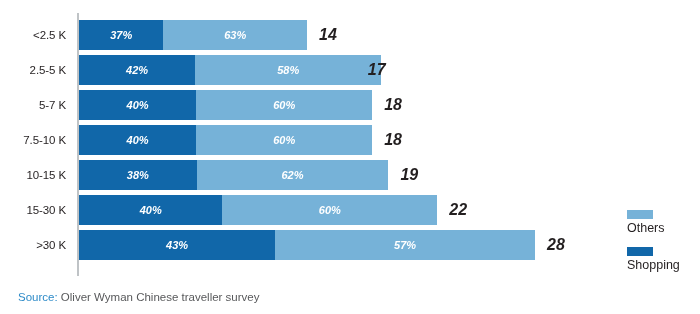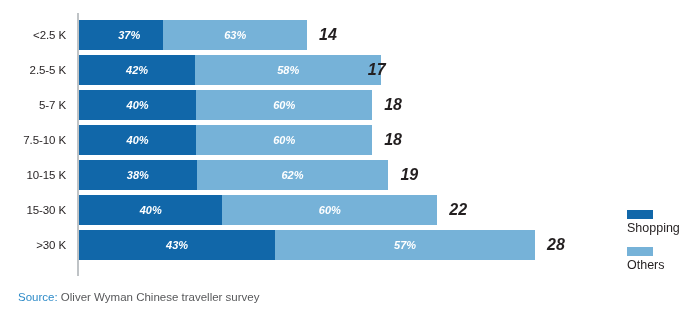--- a/index.html
+++ b/index.html
@@ -107,21 +107,21 @@
 <body>
 
 <div class="chart-area">
 
   <div class="axis-line"></div>
 
   <div class="rows" id="rows-container">
       <div class="row" style="top: 20px;">
         <div class="cat-label">&lt;2.5 K</div>
         <div class="bar" style="width: 228px;">
-          <div class="seg seg-shopping" style="width: 84.36px; background: rgb(17, 103, 169); padding-left: 8px;">
+          <div class="seg seg-shopping" style="width: 84.36px; background: rgb(17, 103, 169);">
             <span class="seg-label">37%</span>
           </div>
           <div class="seg seg-others" style="left: 84.36px; width: 143.64px; background: rgb(118, 178, 216);">
             <span class="seg-label">63%</span>
           </div>
         </div>
         <div class="total-label" style="left: 319px;">14</div>
       </div>
       <div class="row" style="top: 55px;">
         <div class="cat-label">2.5-5 K</div>
@@ -192,26 +192,26 @@
           <div class="seg seg-others" style="left: 196.08px; width: 259.92px; background: rgb(118, 178, 216);">
             <span class="seg-label">57%</span>
           </div>
         </div>
         <div class="total-label" style="left: 547px;">28</div>
       </div>
     </div>
 
   <div class="legend">
     <div class="legend-item">
+      <span class="legend-swatch others"></span>
+      <span class="legend-text">Others</span>
+    </div>
+    <div class="legend-item">
       <span class="legend-swatch shopping"></span>
       <span class="legend-text">Shopping</span>
     </div>
-    <div class="legend-item">
-      <span class="legend-swatch others"></span>
-      <span class="legend-text">Others</span>
-    </div>
   </div>
 
   <div class="source">
     <span class="source-label">Source:</span><span class="source-text"> Oliver Wyman Chinese traveller survey</span>
   </div>
 
 </div>
 
 </body></html>

